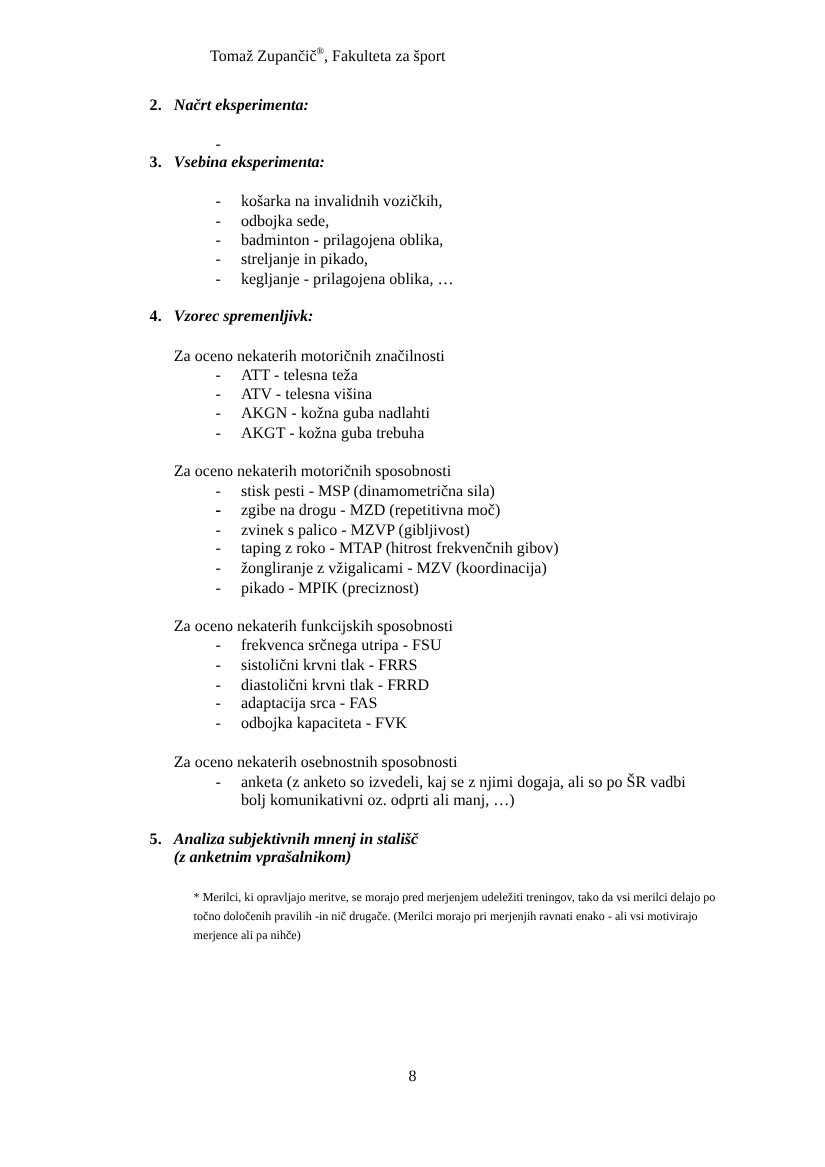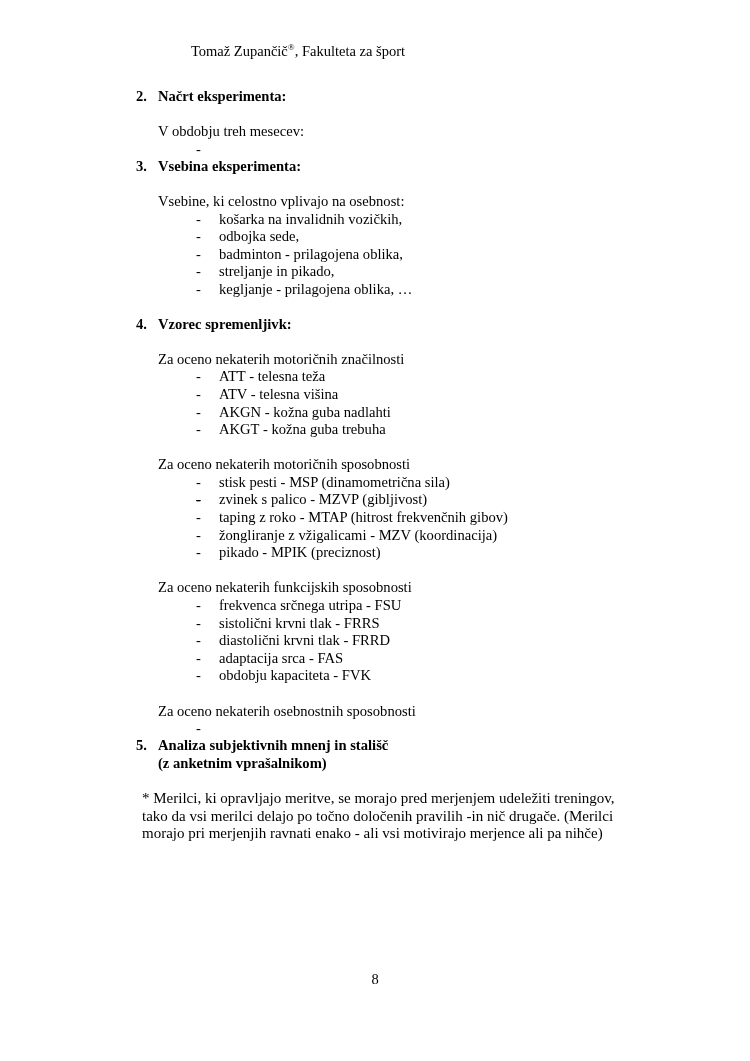--- a/index.html
+++ b/index.html
@@ -55,20 +55,21 @@
     font-size: 14.6px;
     line-height: 17.6px;
   }
   .section .num {
     position: absolute;
     left: 0;
     top: 0;
   }
   .section .stitle {
     display: block;
+    font-style: italic;
   }
 
   
   .para {
     margin-left: 22px;
     font-size: 14.6px;
     line-height: 17.6px;
   }
 
   
@@ -89,22 +90,22 @@
     left: 0;
     top: 0;
   }
 
   
   .gap-lg { height: 17.6px; }
   .gap-sec { height: 17.0px; }
 
   
   .note {
-    margin-left: 6px;
-    font-size: 15px;
+    margin-left: 40px;
+    font-size: 11px;
     line-height: 17.6px;
     width: 500px;
   }
 
   
   .page-number {
     position: absolute;
     left: 0;
     top: 971px;
     width: 750px;
@@ -121,35 +122,33 @@
     <span>Tomaž Zupančič</span><span class="sup">®</span><span>, Fakulteta za šport</span>
   </div>
 
   <div class="content">
 
     <div class="section">
       <span class="num">2.</span>
       <span class="stitle">Načrt eksperimenta:</span>
     </div>
     <div class="gap-lg"></div>
-    <div class="para">V obdobju treh mesecev:</div>
     <ul class="blist">
       <li>
         <span class="dash">-</span>
       </li>
     </ul>
 
     <div class="gap-sec"></div>
 
     <div class="section">
       <span class="num">3.</span>
       <span class="stitle">Vsebina eksperimenta:</span>
     </div>
     <div class="gap-lg"></div>
-    <div class="para">Vsebine, ki celostno vplivajo na osebnost:</div>
     <ul class="blist">
       <li>
         <span class="dash">-</span>
         <span>košarka na invalidnih vozičkih,</span>
       </li>
       <li>
         <span class="dash">-</span>
         <span>odbojka sede,</span>
       </li>
       <li>
@@ -200,20 +199,21 @@
     <ul class="blist">
       <li>
         <span class="dash">-</span>
         <span>stisk pesti - MSP   (dinamometrična sila)</span>
       </li>
       <li>
         <span class="dash">-</span>
       </li>
       <li>
         <span class="dash">-</span>
+        <span>zgibe na drogu - MZD   (repetitivna moč)</span>
       </li>
       <li>
         <span class="dash">-</span>
         <span>zvinek s palico - MZVP   (gibljivost)</span>
       </li>
       <li>
         <span class="dash">-</span>
         <span>taping z roko - MTAP   (hitrost frekvenčnih gibov)</span>
       </li>
       <li>
@@ -241,30 +241,31 @@
       <li>
         <span class="dash">-</span>
         <span>diastolični krvni tlak - FRRD</span>
       </li>
       <li>
         <span class="dash">-</span>
         <span>adaptacija srca - FAS</span>
       </li>
       <li>
         <span class="dash">-</span>
-        <span>obdobju kapaciteta - FVK</span>
+        <span>odbojka kapaciteta - FVK</span>
       </li>
     </ul>
 
     <div class="gap-lg"></div>
 
     <div class="para">Za oceno nekaterih osebnostnih sposobnosti</div>
     <ul class="blist">
       <li>
         <span class="dash">-</span>
+        <span>anketa (z anketo so izvedeli, kaj se z njimi dogaja, ali so po ŠR vadbi bolj komunikativni oz. odprti ali manj, …)</span>
       </li>
     </ul>
 
     <div class="gap-sec"></div>
 
     <div class="section">
       <span class="num">5.</span>
       <span class="stitle">Analiza subjektivnih mnenj in stališč</span>
       <span class="stitle">(z anketnim vprašalnikom)</span>
     </div>

